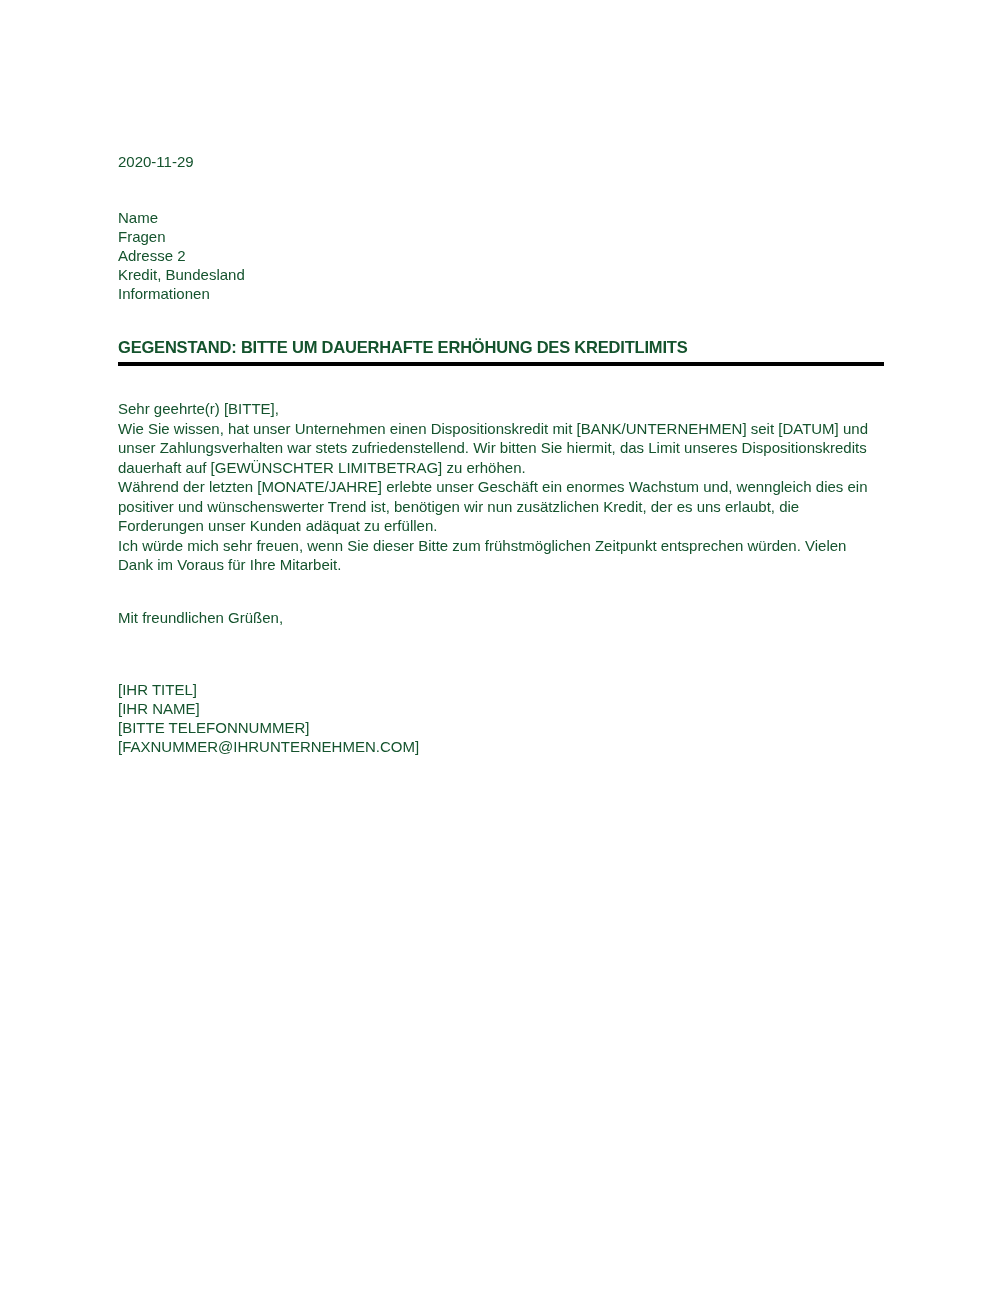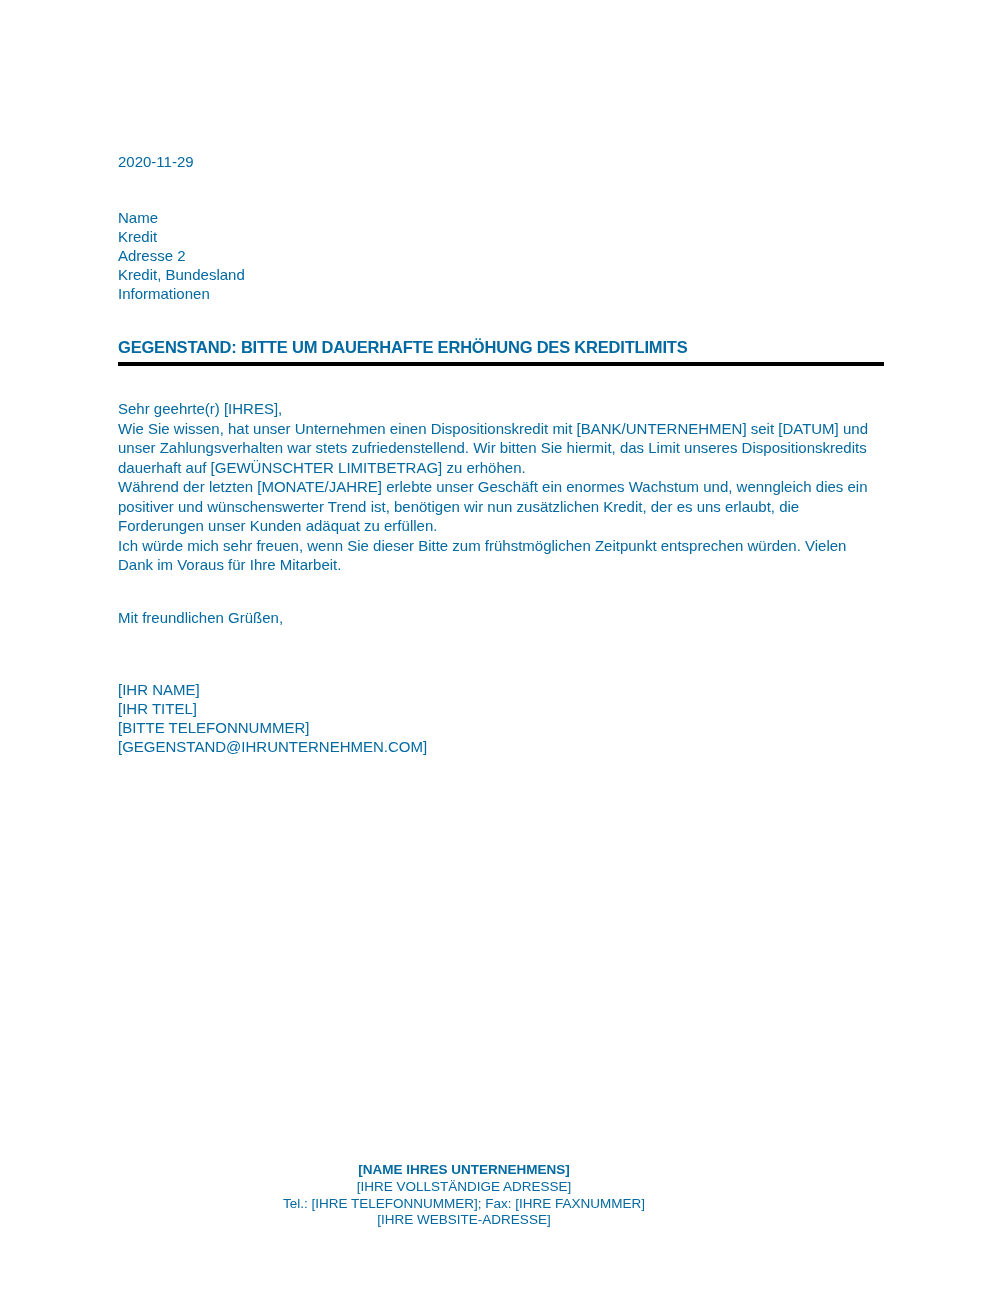--- a/index.html
+++ b/index.html
@@ -3,21 +3,21 @@
 <meta charset="utf-8">
 <style>
   * { margin: 0; padding: 0; box-sizing: border-box; }
   html, body { background: #ffffff; }
   .page {
     position: relative;
     width: 928px;
     height: 1290px;
     background: #ffffff;
     font-family: "Liberation Sans", sans-serif;
-    color: #0369a1;
+    color: #14532d;
     overflow: hidden;
   }
   .content {
     position: absolute;
     top: 152px;
     left: 118px;
     width: 766px;
     font-size: 15px;
     line-height: 19.5px;
   }
@@ -51,44 +51,38 @@
 </head>
 <body>
 
 <div class="page">
   <div class="content">
 
     <div class="date">2020-11-29</div>
 
     <div class="recipient">
       <div>Name</div>
-      <div>Kredit</div>
+      <div>Fragen</div>
       <div>Adresse 2</div>
       <div>Kredit, Bundesland</div>
       <div>Informationen</div>
     </div>
 
     <div class="subject">GEGENSTAND: BITTE UM DAUERHAFTE ERHÖHUNG DES KREDITLIMITS</div>
 
-    <p class="salutation">Sehr geehrte(r) [IHRES],</p>
+    <p class="salutation">Sehr geehrte(r) [BITTE],</p>
 
     <p class="para">Wie Sie wissen, hat unser Unternehmen einen Dispositionskredit mit [BANK/UNTERNEHMEN] seit [DATUM] und unser Zahlungsverhalten war stets zufriedenstellend. Wir bitten Sie hiermit, das Limit unseres Dispositionskredits dauerhaft auf [GEWÜNSCHTER LIMITBETRAG] zu erhöhen.</p>
     <p class="para">Während der letzten [MONATE/JAHRE] erlebte unser Geschäft ein enormes Wachstum und, wenngleich dies ein positiver und wünschenswerter Trend ist, benötigen wir nun zusätzlichen Kredit, der es uns erlaubt, die Forderungen unser Kunden adäquat zu erfüllen.</p>
     <p class="para">Ich würde mich sehr freuen, wenn Sie dieser Bitte zum frühstmöglichen Zeitpunkt entsprechen würden. Vielen Dank im Voraus für Ihre Mitarbeit.</p>
 
     <p class="closing">Mit freundlichen Grüßen,</p>
 
     <div class="signature">
+      <div>[IHR TITEL]</div>
       <div>[IHR NAME]</div>
-      <div>[IHR TITEL]</div>
       <div>[BITTE TELEFONNUMMER]</div>
-      <div>[GEGENSTAND@IHRUNTERNEHMEN.COM]</div>
+      <div>[FAXNUMMER@IHRUNTERNEHMEN.COM]</div>
     </div>
 
   </div>
 
-  <div class="footer">
-    <div class="company">[NAME IHRES UNTERNEHMENS]</div>
-    <div>[IHRE VOLLSTÄNDIGE ADRESSE]</div>
-    <div>Tel.: [IHRE TELEFONNUMMER]; Fax: [IHRE FAXNUMMER]</div>
-    <div>[IHRE WEBSITE-ADRESSE]</div>
-  </div>
 </div>
 
 </body></html>

